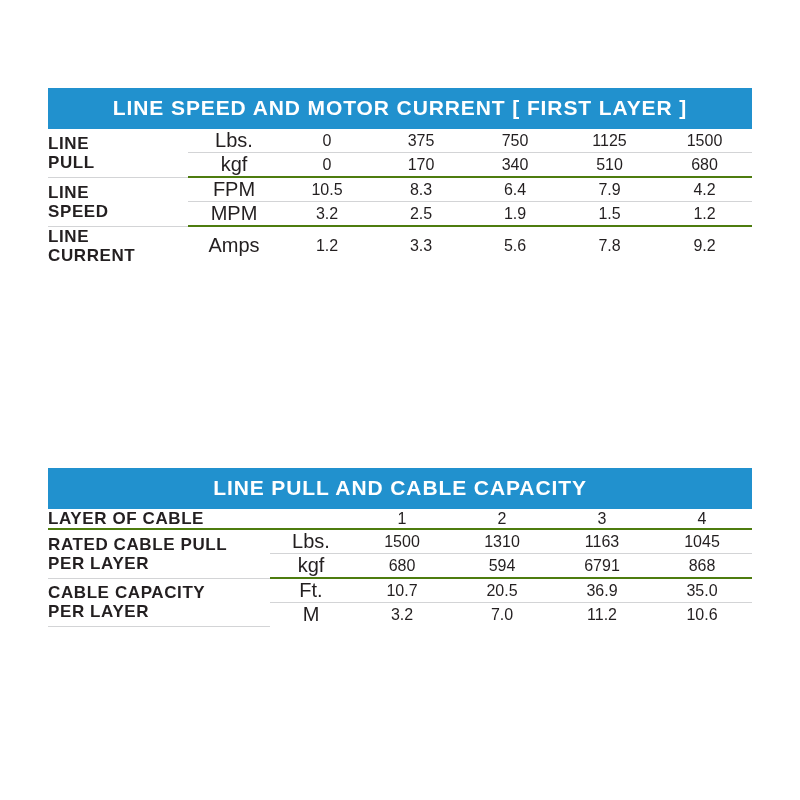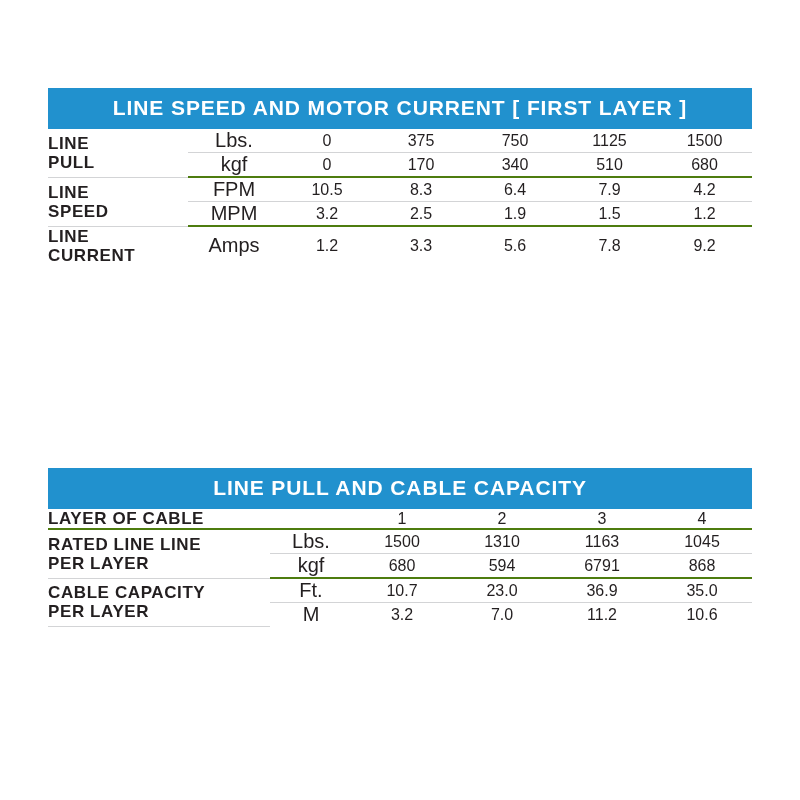--- a/index.html
+++ b/index.html
@@ -176,42 +176,42 @@
         <tr class="thick">
           <td class="lbl">LAYER OF CABLE</td>
           <td class="unit"></td>
           <td class="hdr-num">1</td>
           <td class="hdr-num">2</td>
           <td class="hdr-num">3</td>
           <td class="hdr-num">4</td>
         </tr>
 
         <tr class="row-line">
-          <td class="lbl nowrap" rowspan="2">RATED LINE LINE
+          <td class="lbl nowrap" rowspan="2">RATED CABLE PULL
 PER LAYER</td>
           <td class="unit">Lbs.</td>
           <td class="val">1500</td>
           <td class="val">1310</td>
           <td class="val">1163</td>
           <td class="val">1045</td>
         </tr>
         <tr class="thick">
           <td class="unit">kgf</td>
           <td class="val">680</td>
           <td class="val">594</td>
           <td class="val">6791</td>
           <td class="val">868</td>
         </tr>
 
         <tr class="row-line">
           <td class="lbl nowrap" rowspan="2">CABLE CAPACITY
 PER LAYER</td>
           <td class="unit">Ft.</td>
           <td class="val">10.7</td>
-          <td class="val">23.0</td>
+          <td class="val">20.5</td>
           <td class="val">36.9</td>
           <td class="val">35.0</td>
         </tr>
         <tr class="row-last">
           <td class="unit">M</td>
           <td class="val">3.2</td>
           <td class="val">7.0</td>
           <td class="val">11.2</td>
           <td class="val">10.6</td>
         </tr>

